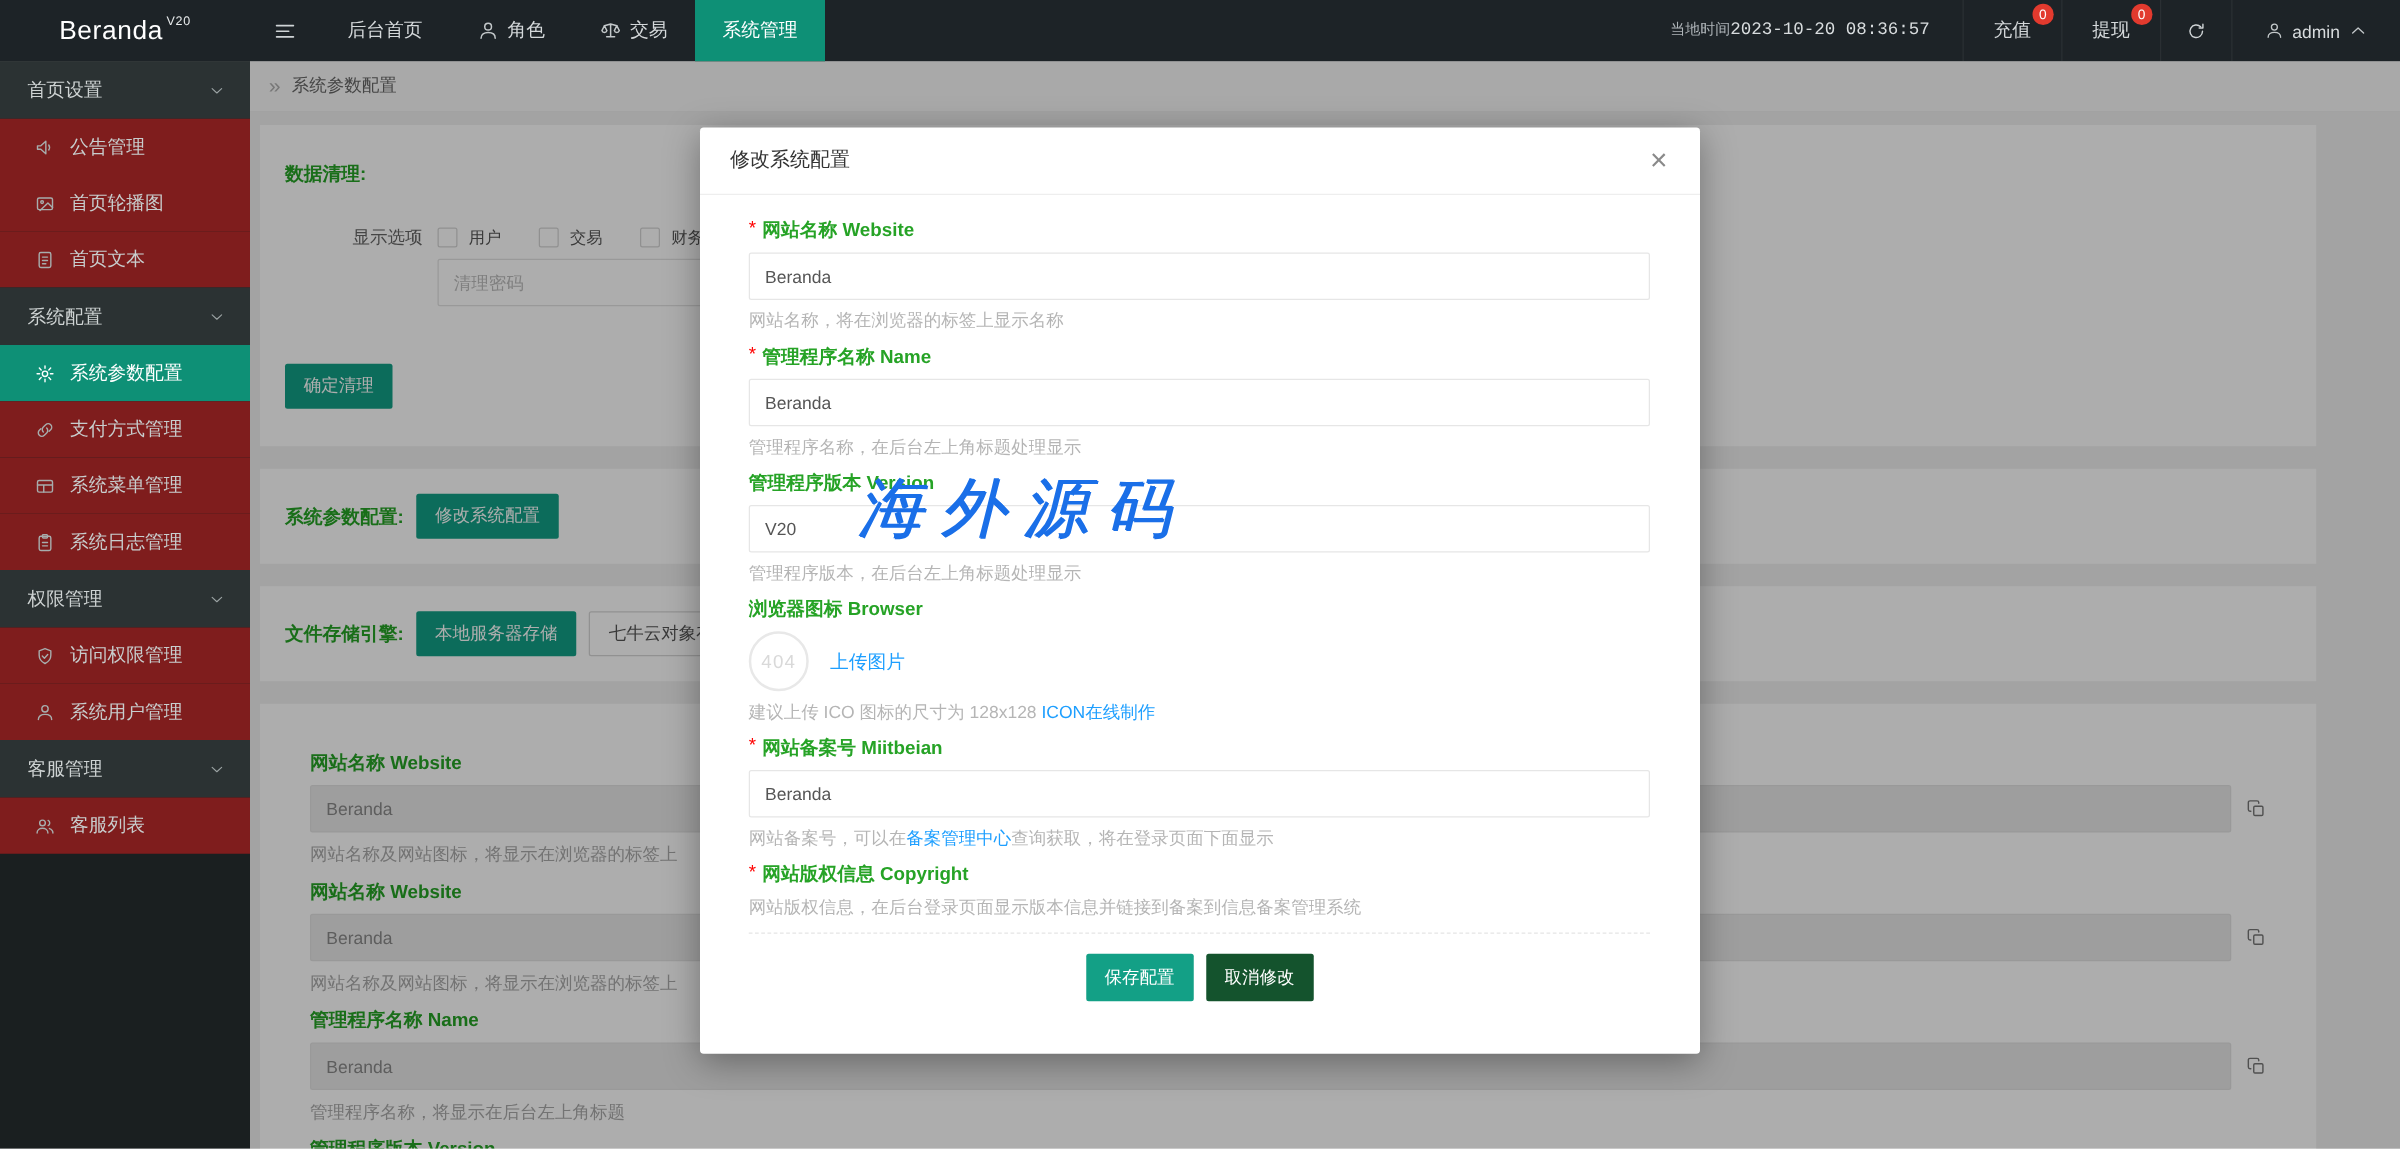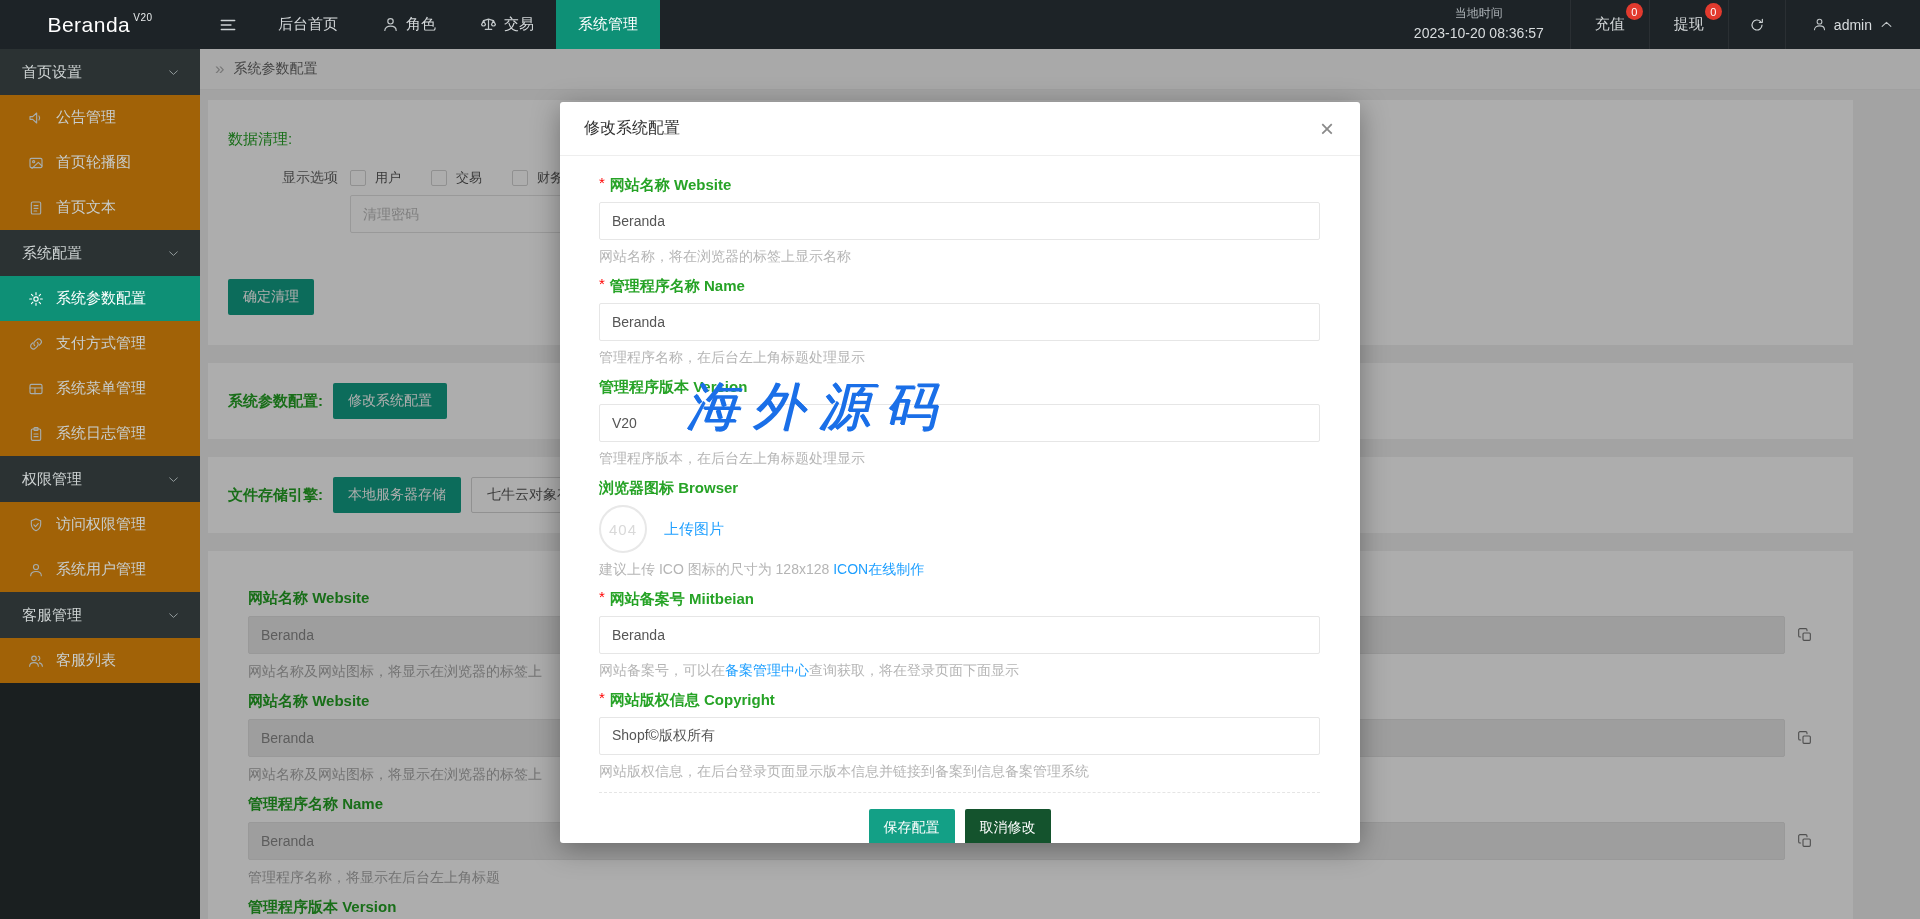--- a/index.html
+++ b/index.html
@@ -17,47 +17,47 @@
   .brand { width:200px; display:flex; align-items:center; justify-content:center; font-size:21px; color:#ffffff; letter-spacing:.5px; }
   .brand-sup { font-size:10px; margin-left:3px; transform:translateY(-7px); color:#e8ebec; }
   .nav-toggle { width:56px; display:flex; align-items:center; justify-content:center; color:#cfd4d6; cursor:pointer; }
   .nav-toggle .ic { width:18px; height:18px; }
   .nav-menu { display:flex; align-items:stretch; }
   .nav-item { padding:0 22px; display:flex; align-items:center; gap:7px; font-size:15px; color:#d4d8da; cursor:pointer; }
   .nav-item .ic { width:17px; height:17px; color:#c2c7c9; }
   .nav-item.active { background:#0e9076; color:#fff;justify-content:center; }
   .nav-right { margin-left:auto; display:flex; align-items:stretch; }
   .nav-sec { display:flex; align-items:center; padding:0 22px; border-left:1px solid rgba(255,255,255,.06); position:relative; }
-  .time-box { flex-direction:column; justify-content:center; line-height:1.55; border-left:none; padding:0 26px; }
+  .time-box { flex-direction:row; justify-content:flex-start; line-height:1.55; border-left:none; padding:0 26px;font-family:Liberation Mono, monospace; }
   .time-label { font-size:12px; color:#aeb4b8; text-align:center; }
   .time-value { font-size:14px; color:#d8dcde; white-space:nowrap; }
   .nav-action { font-size:15px; color:#d4d8da; cursor:pointer; padding:0 24px; }
   .badge { position:absolute; top:3px; right:6px; background:#e23a2e; color:#fff; font-size:11px; min-width:17px; height:17px; padding:0 4px; border-radius:9px; display:flex; align-items:center; justify-content:center; }
   .nav-refresh { cursor:pointer; color:#cfd4d6; padding:0 20px; }
   .nav-user { gap:7px; cursor:pointer; font-size:14px; color:#d8dcde; padding:0 26px; }
   .nav-user .ic { width:15px; height:15px; color:#c2c7c9; }
   .chev-up { width:12px; height:12px; color:#aeb4b8; }
 
   
   .sidebar { position:absolute; top:49px; left:0; bottom:0; width:200px; background:#1a1f20; z-index:6; }
   .side-group { height:46px; background:#2b3233; display:flex; align-items:center; padding:0 20px 0 22px; color:#ced3d3; font-size:15px; cursor:pointer; }
   .side-group .chev { margin-left:auto; width:13px; height:13px; color:#9aa2a3; }
-  .side-item { height:45px; background:#a16207; display:flex; align-items:center; gap:12px; padding:0 10px 0 28px; color:#c8cdcd; font-size:15px; cursor:pointer; }
+  .side-item { height:45px; background:#7f1d1d; display:flex; align-items:center; gap:12px; padding:0 10px 0 28px; color:#c8cdcd; font-size:15px; cursor:pointer; }
   .side-item .ic { color:#a7adad; }
   .side-item.active { background:#0e9076; color:#ffffff; }
   .side-item.active .ic { color:#ffffff; }
 
   
   .main { position:absolute; top:49px; left:200px; right:0; bottom:0; background:#f0f0f0; overflow:hidden; z-index:1; }
   .crumb-bar { height:41px; background:#fafafa; border-bottom:1px solid #ececec; display:flex; align-items:center; gap:9px; padding-left:15px; }
   .crumb-sep { color:#b0b0b0; font-size:17px; }
   .crumb-text { color:#666; font-size:14px; }
   .card { background:#fff; margin:0 67px 18px 8px; }
   .card1 { margin-top:10px; padding:30px 20px 8px; }
-  .card-title { color:#26a326; font-weight:normal; font-size:15px; margin-bottom:20px; }
+  .card-title { color:#26a326; font-weight:bold; font-size:15px; margin-bottom:32px; }
   .form-row { display:flex; align-items:center; margin-bottom:8px; }
   .form-label { flex:none; width:110px; text-align:right; color:#666; font-size:14px; margin-right:12px; }
   .cb-group { display:flex; align-items:center; }
   .cb { width:16px; height:16px; border:1px solid #d5d5d5; border-radius:2px; background:#fff; margin-right:9px; cursor:pointer; }
   .cb-label { font-size:13px; color:#555; margin-right:30px; }
   .text-input { height:38px; width:560px; border:1px solid #e2e2e2; border-radius:2px; padding:0 12px; font-size:14px; color:#555; background:#fff; outline:none; font-family:"Liberation Sans",sans-serif; }
   .text-input::placeholder { color:#bdbdbd; }
   .btn { border:none; border-radius:2px; height:36px; padding:0 15px; font-size:14px; color:#fff; background:#13a086; display:inline-flex; align-items:center; cursor:pointer; font-family:"Liberation Sans",sans-serif; white-space:nowrap; }
   .btn-clean { margin:38px 0 14px; }
   .card-row { padding:20px; display:flex; align-items:center; }
@@ -402,21 +402,21 @@
       <div class="m-field"><div class="m-label">管理程序版本 Version</div><input class="m-input" value="V20" style=""><div class="m-help"><span>管理程序版本，在后台左上角标题处理显示</span></div></div>
       <div class="m-field">
         <div class="m-label">浏览器图标 Browser</div>
         <div class="upload-row">
           <span class="circle404">404</span>
           <span class="upload-link">上传图片</span>
         </div>
         <div class="m-help"><span>建议上传 ICO 图标的尺寸为 128x128 </span><span class="m-link">ICON在线制作</span></div>
       </div>
       <div class="m-field"><div class="m-label"><span class="req">*</span>网站备案号 Miitbeian</div><input class="m-input" value="Beranda" style=""><div class="m-help"><span>网站备案号，可以在</span><span class="m-link">备案管理中心</span><span>查询获取，将在登录页面下面显示</span></div></div>
-      <div class="m-field"><div class="m-label"><span class="req">*</span>网站版权信息 Copyright</div><input class="m-input" value="Shopf©版权所有" style=""><div class="m-help"><span>网站版权信息，在后台登录页面显示版本信息并链接到备案到信息备案管理系统</span></div></div>
+      <div class="m-field"><div class="m-label"><span class="req">*</span>网站版权信息 Copyright</div><div class="m-help"><span>网站版权信息，在后台登录页面显示版本信息并链接到备案到信息备案管理系统</span></div></div>
     </div>
   <div class="m-footer" style="margin:3px 40px 0 39px;">
     <button class="btn btn-save">保存配置</button>
     <button class="btn btn-cancel">取消修改</button>
   </div>
 </div>
 
 <div class="wm">
   <div class="wm-l1">海外源码</div>
 </div>

